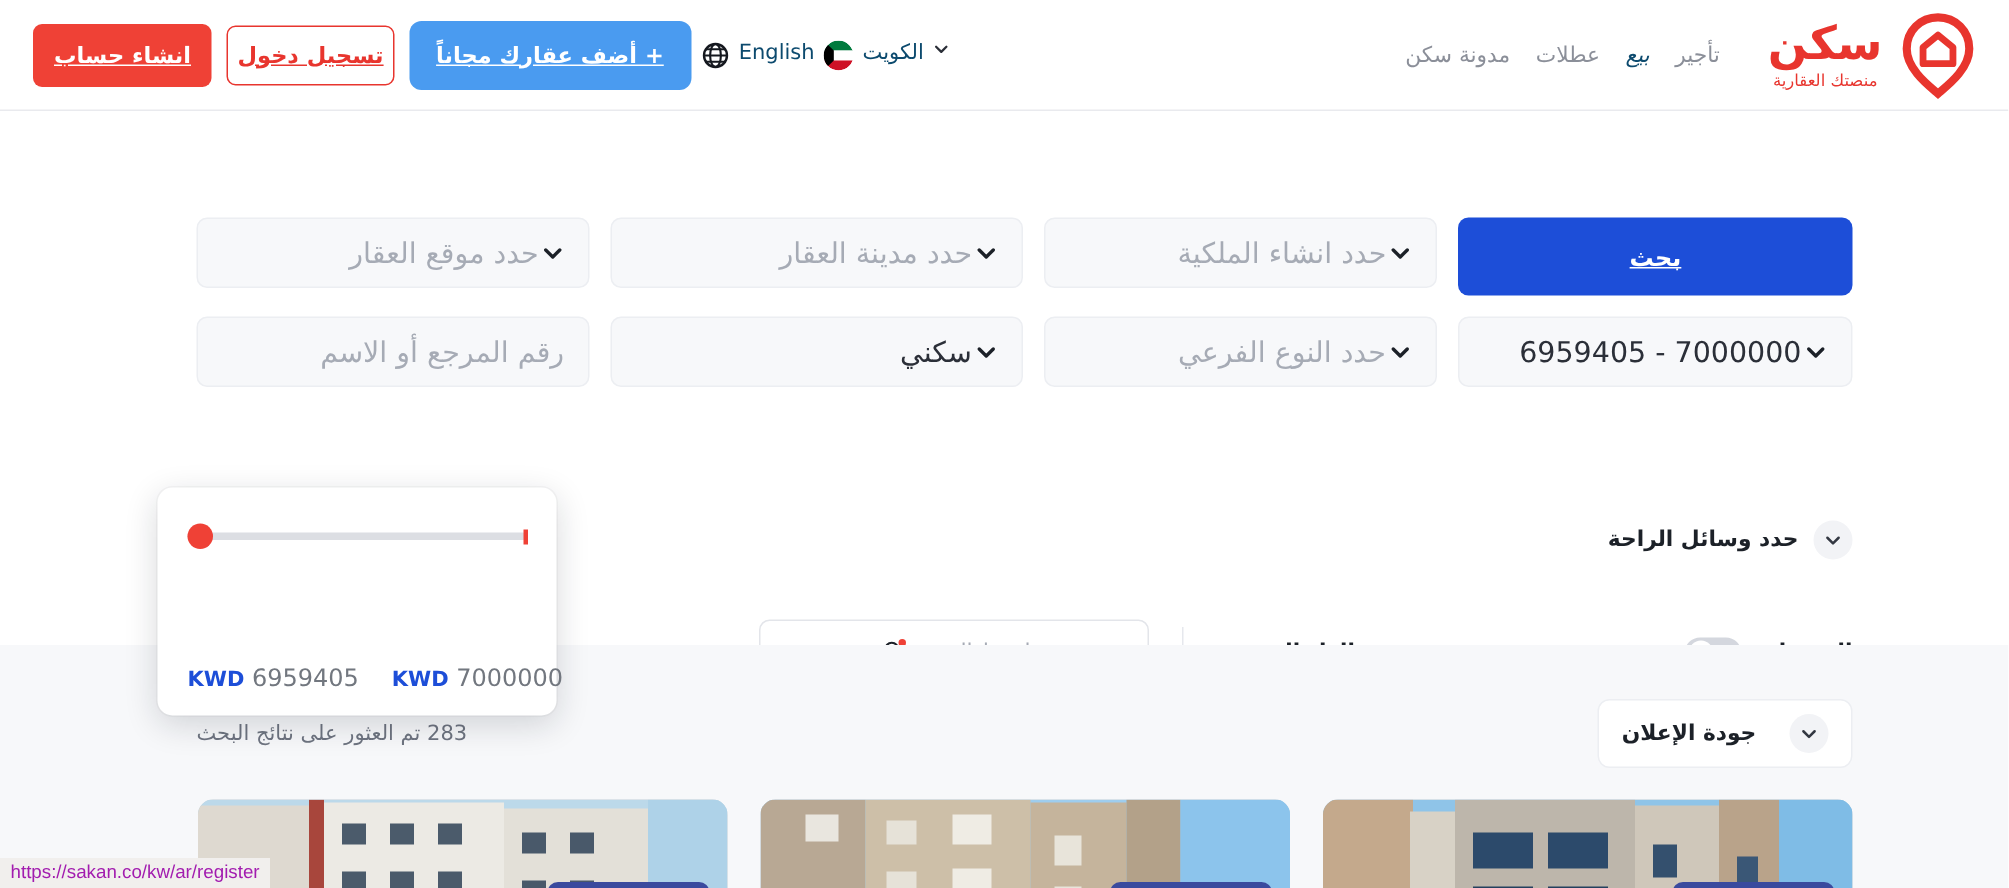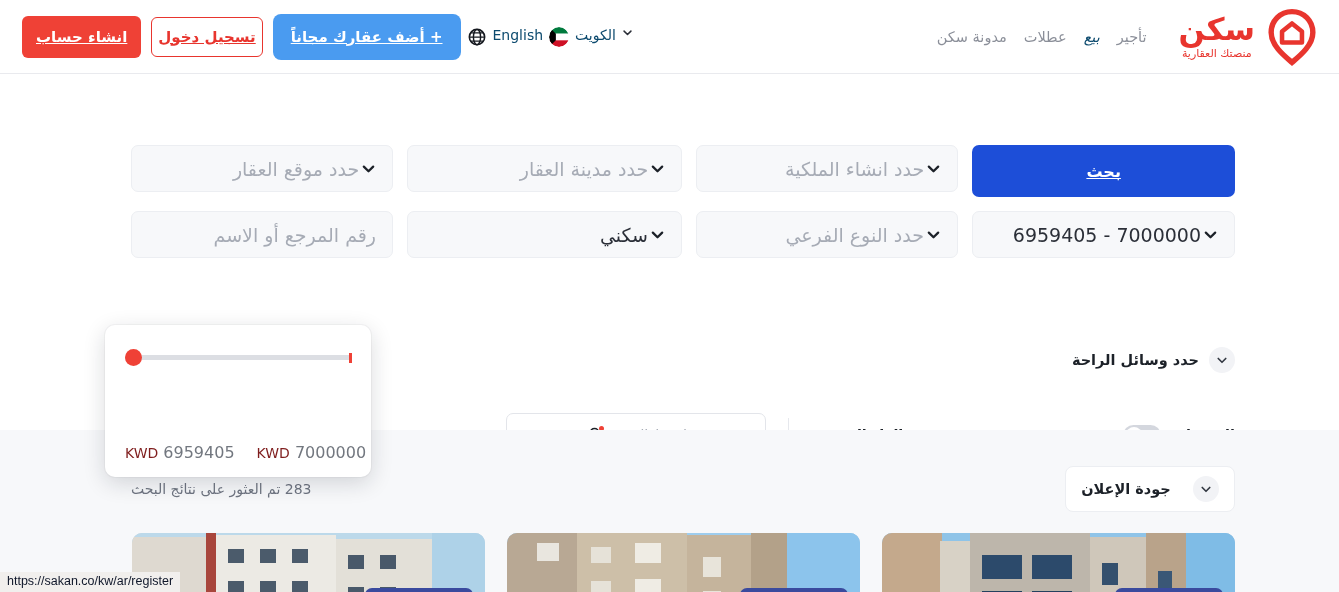--- a/index.html
+++ b/index.html
@@ -149,21 +149,21 @@
   }
   .slider-end {
     position: absolute; top: 3.5px; left: 224px; width: 2.5px; height: 10px;
     background: #ef4136;
   }
   .price-vals {
     display: flex; flex-direction: row-reverse; justify-content: flex-end;
     gap: 22px; margin-top: 34px; direction: ltr;
   }
   .pv { display: flex; align-items: baseline; gap: 5px; }
-  .pv .cur { font-size: 14px; font-weight: 400; color: #7f1d1d; margin-top: 46px; }
+  .pv .cur { font-size: 14px; font-weight: 700; color: #1d4ed8; margin-top: 46px; }
   .pv .num { font-size: 16px; color: #72777f; }
 
   
   .results-zone {
     position: absolute; top: 430px; left: 0; width: 1339px; height: 162px;
     background: #f7f8fa;
   }
   .results-head {
     position: absolute; top: 36px; right: 104px; width: 1104px; height: 46px;
     display: flex; align-items: center;
@@ -187,21 +187,21 @@
   .badge-sale {
     position: absolute; right: 12px; bottom: 0px; min-width: 108px; height: 34px;
     background: #3a4a9e; color: #ffffff; border-radius: 7px;
     display: flex; align-items: center; justify-content: center;
     font-size: 14.5px; font-weight: 700;
   }
 
   
   .statusbar {
     position: absolute; left: 0; bottom: 0; height: 20px; max-width: 320px;
-    background: #f1efed; color: #0f172a; font-size: 12.5px;
+    background: #f1efed; color: #a21caf; font-size: 12.5px;
     padding: 2px 7px 0 7px; white-space: nowrap; overflow: hidden;
     direction: ltr; z-index: 60;
     font-family: "Liberation Sans", sans-serif;
   }
 </style>
 </head>
 <body>
 
 <div class="page">
 

